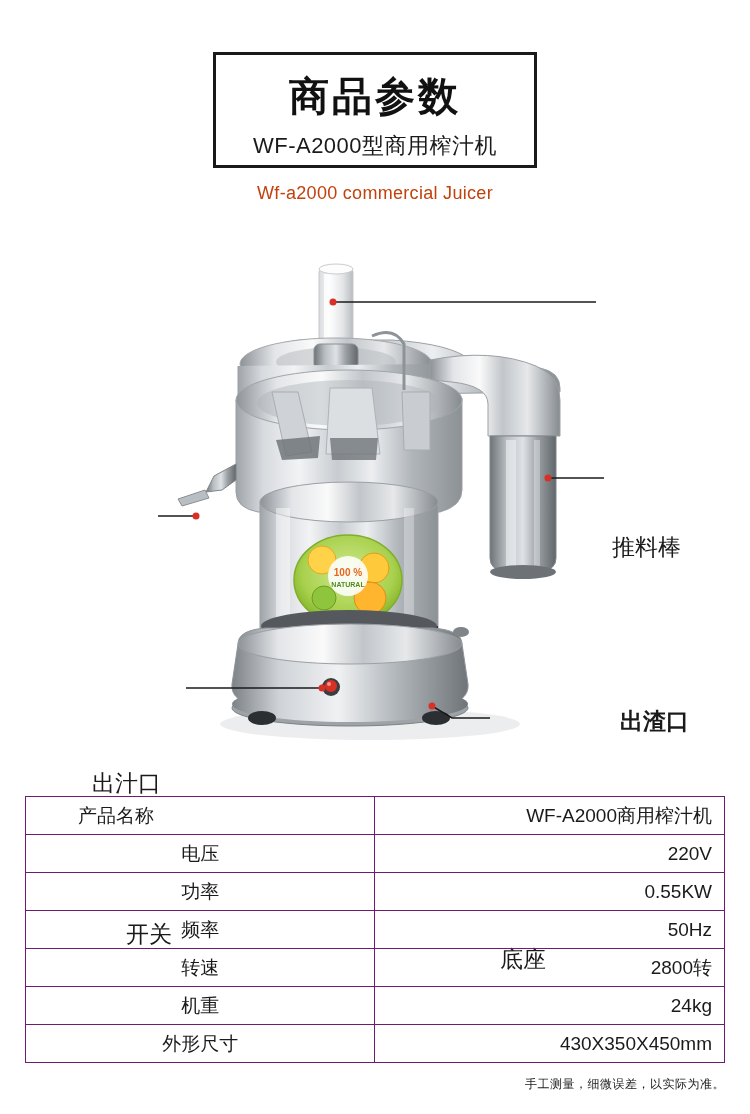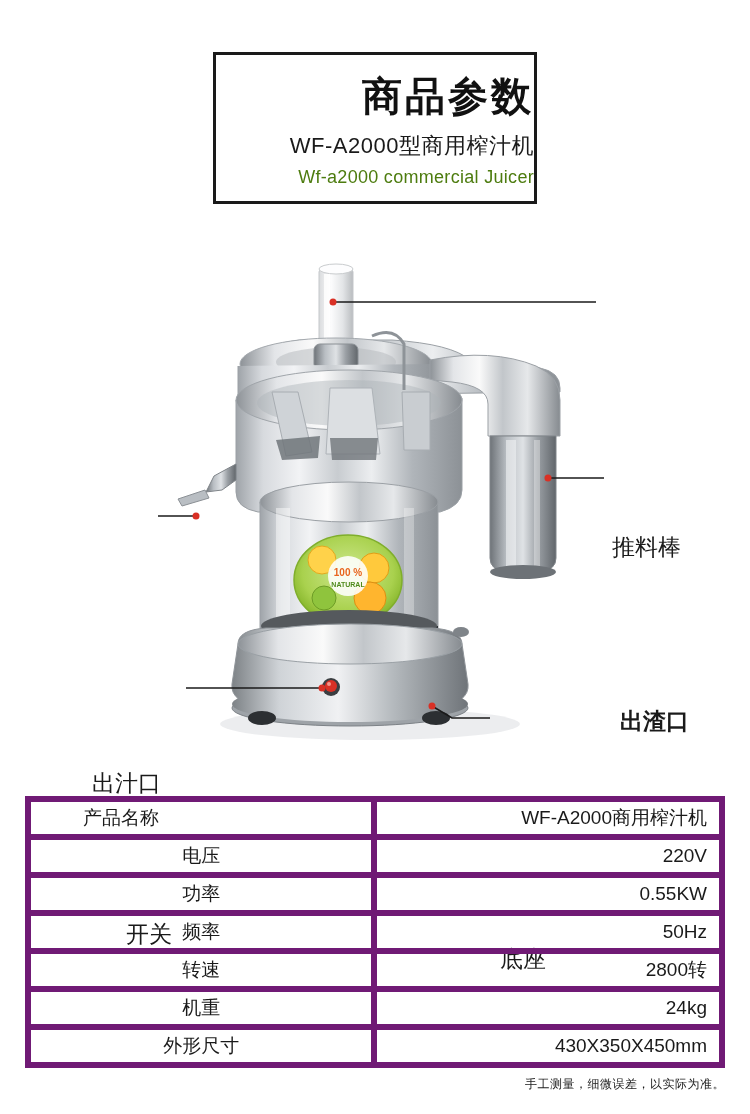--- a/index.html
+++ b/index.html
@@ -12,45 +12,45 @@
     position: relative;
     font-family: "Liberation Sans", sans-serif;
     color: #1a1a1a;
     overflow: hidden;
   }
 
   
   .title-wrap {
     position: absolute;
     left: 213px; top: 52px;
-    width: 324px; height: 152px;
+    width: 324px; height: 116px;
     border: 3px solid #1a1a1a;
     display: flex;
     flex-direction: column;
-    align-items: flex-end;
+    align-items: center;
     justify-content: flex-start;
     padding-top: 16px;
   }
   .title-main {
     font-size: 40px;
     font-weight: bold;
     letter-spacing: 3px;
     line-height: 1.25;
     color: #111;
   }
   .title-sub1 {
     font-size: 22px;
     margin-top: 10px;
     color: #1a1a1a;
     letter-spacing: 0.5px;
   }
   .title-sub2 {
     font-size: 18px;
-    margin-top: 6px;
-    color: #4d7c0f;
+    margin-top: 22px;
+    color: #c2410c;
     letter-spacing: 0.3px;
   }
 
   
   .diagram {
     position: absolute;
     left: 0; top: 240px;
     width: 750px; height: 520px;
   }
   .diagram svg { display: block; }
@@ -69,21 +69,21 @@
 
   
   .spec-table {
     position: absolute;
     left: 25px; top: 796px;
     width: 700px;
     border-collapse: collapse;
     font-size: 19px;
   }
   .spec-table td {
-    border: 6px solid #701a75;
+    border: 1px solid #701a75;
     height: 38px;
     padding: 0 12px;
     color: #1a1a1a;
   }
   .spec-table td.k {
     width: 350px;
     text-align: center;
   }
   .spec-table tr:first-child td.k { text-align: left; padding-left: 52px; }
   .spec-table tr:first-child td.v { text-align: right; padding-left: 60px; }

